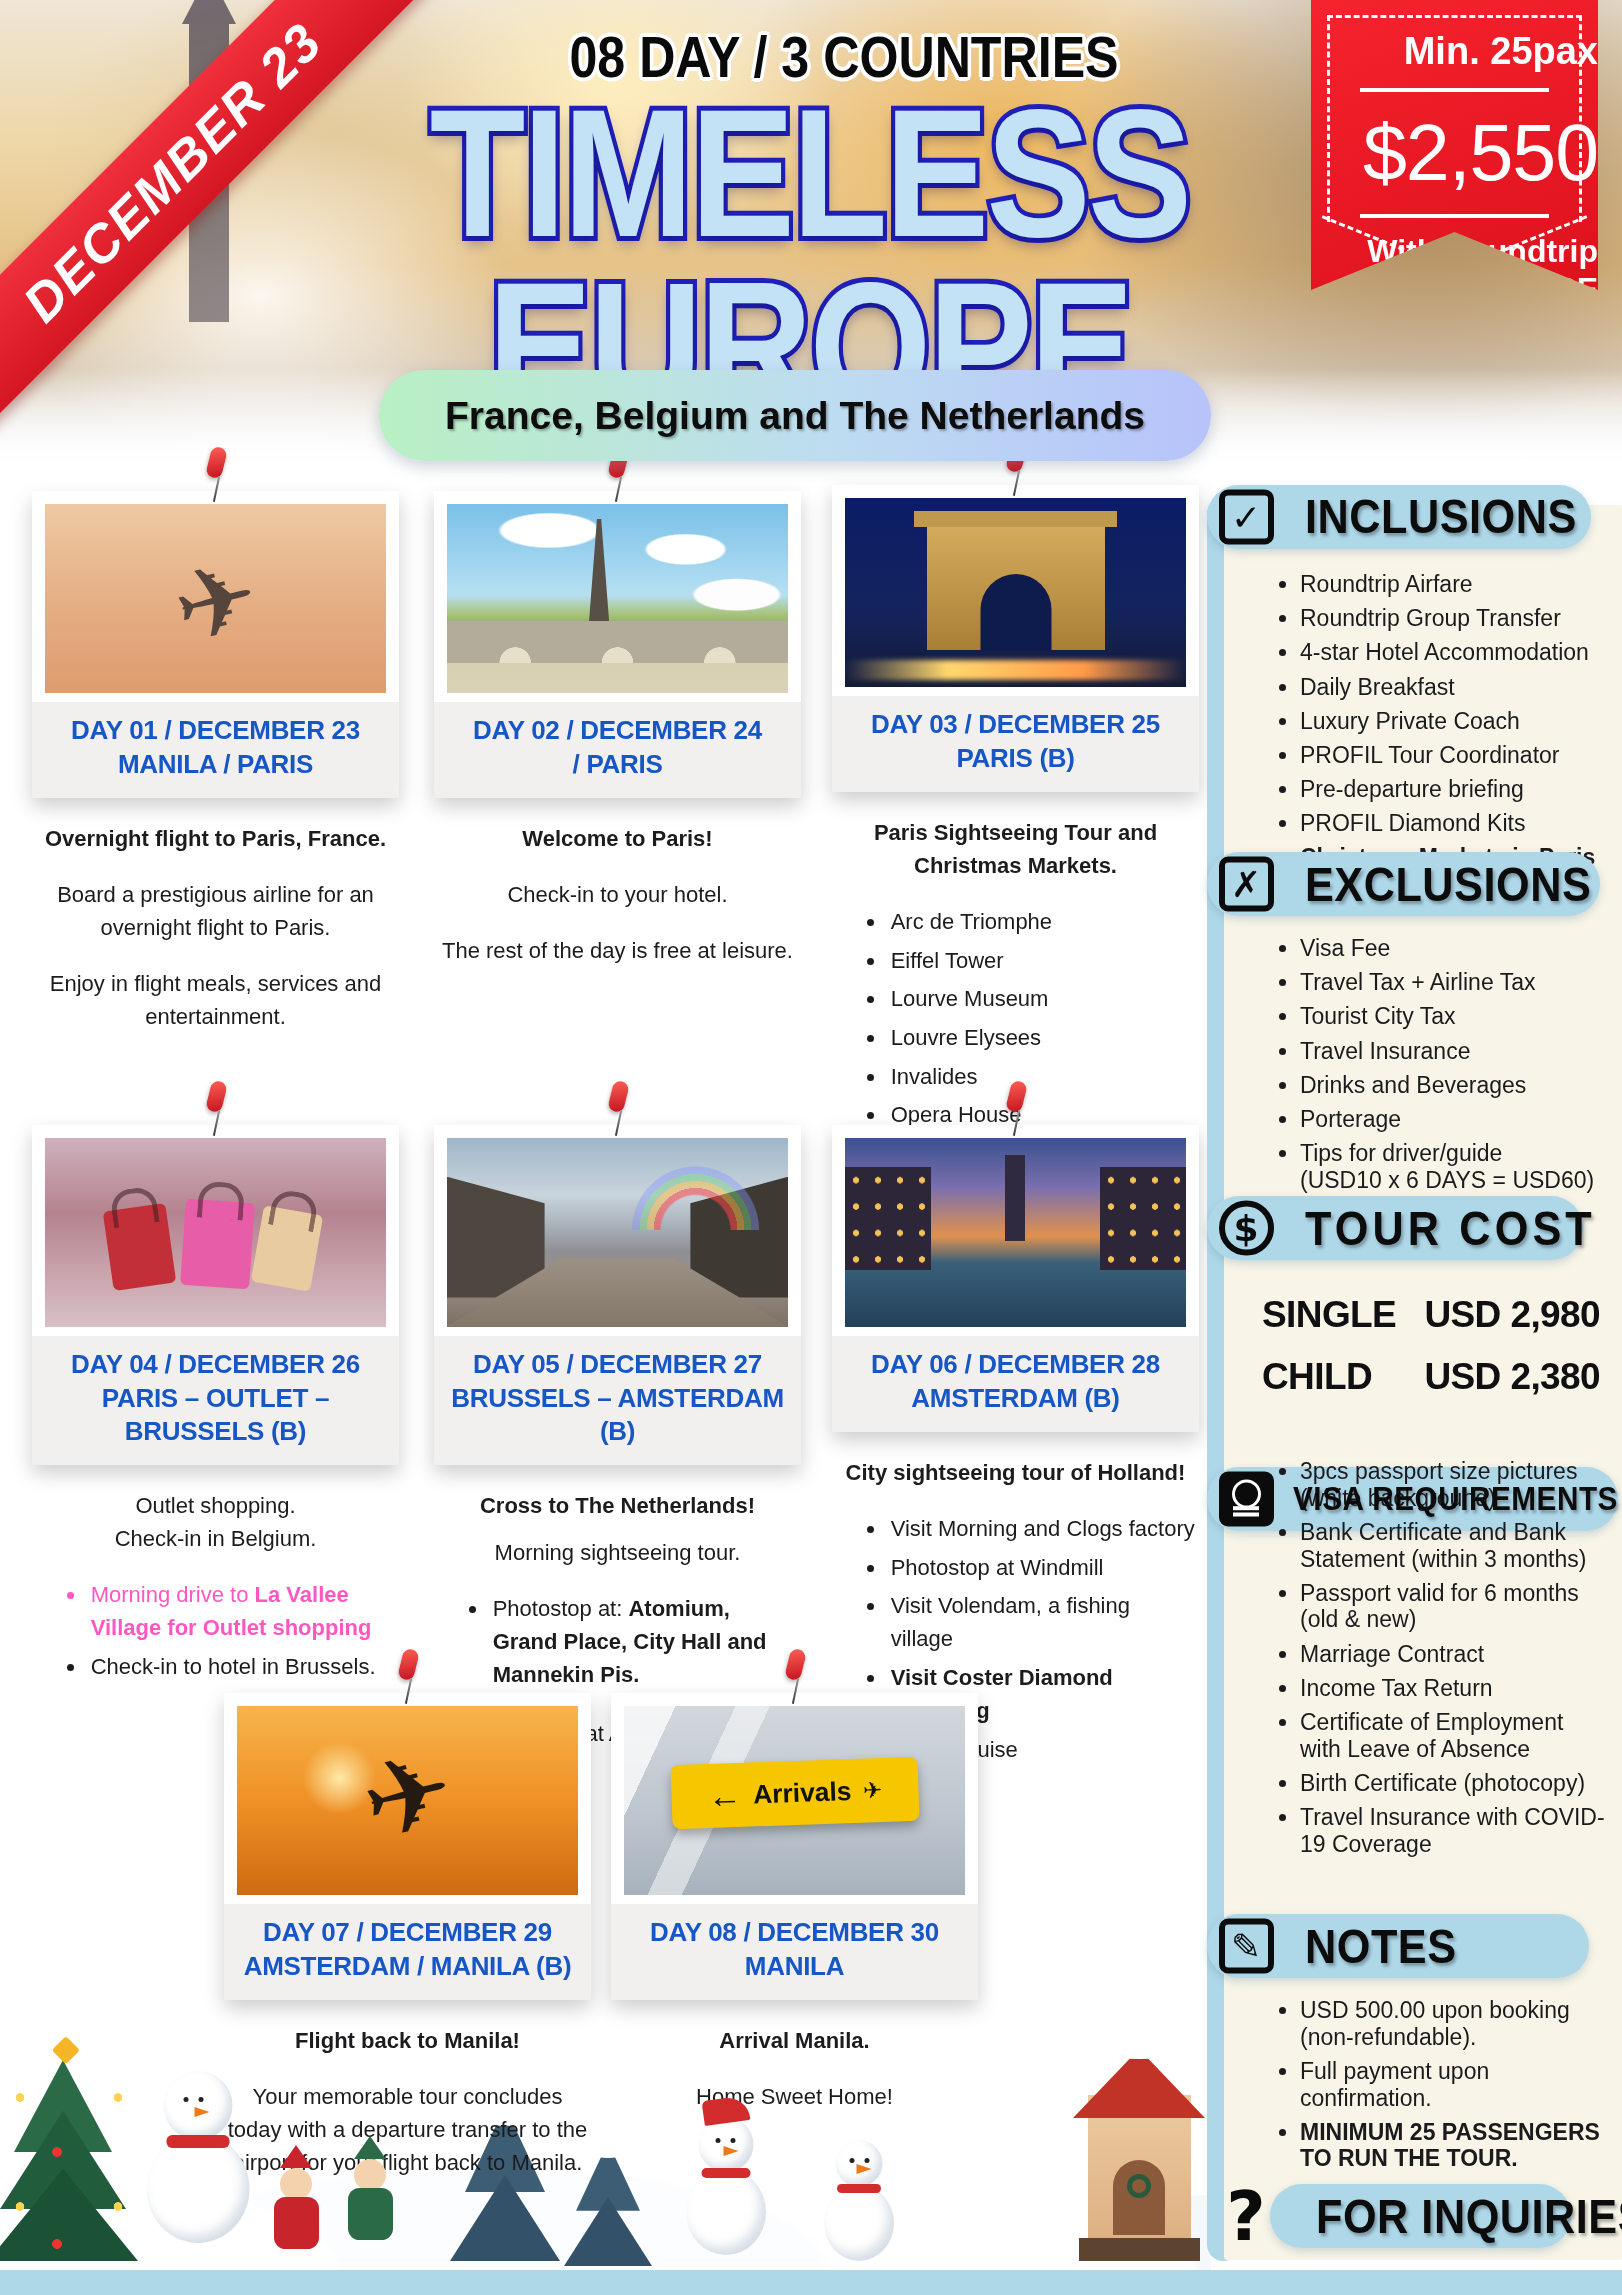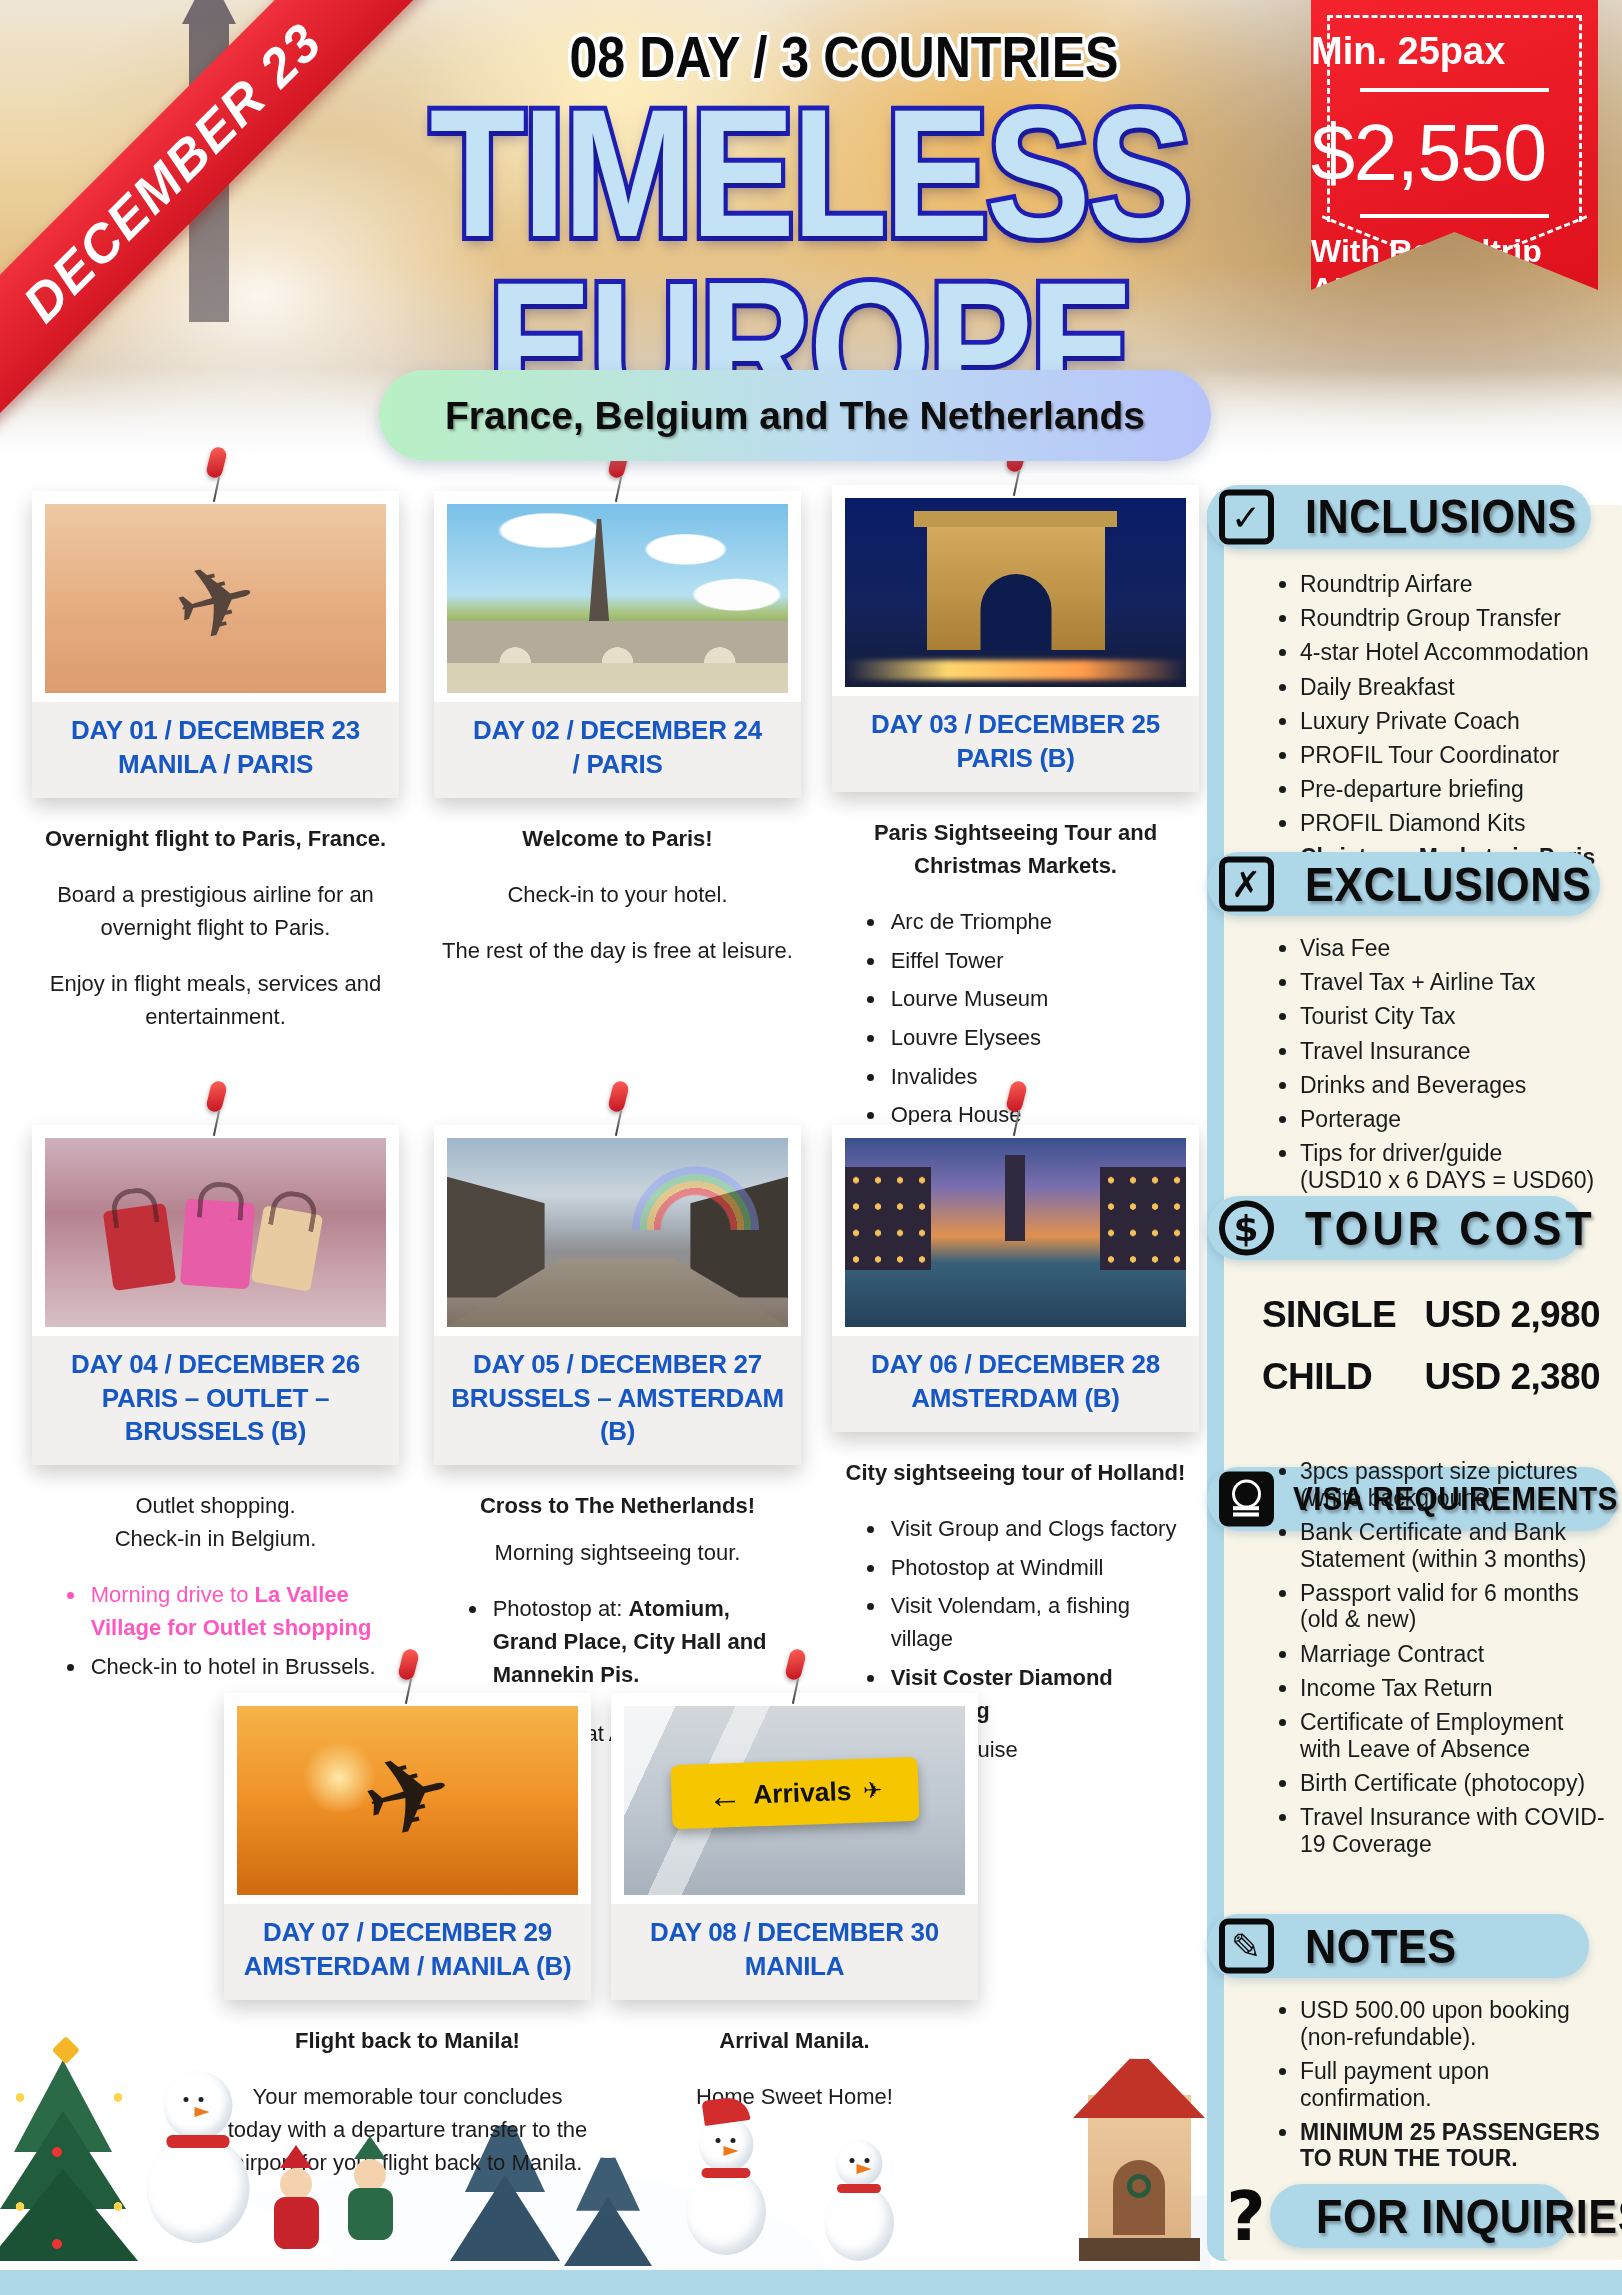--- a/index.html
+++ b/index.html
@@ -33,21 +33,21 @@
   .big-title{position:absolute;left:356px;top:87px;width:907px;text-align:center;z-index:5;line-height:.95}
   .big-title .line{display:block;font-size:182px;font-weight:bold;letter-spacing:-3.4px;color:#c4e2f6;
     -webkit-text-stroke:9.8px #2020bd;paint-order:stroke fill;transform:scaleX(.86);
     text-shadow:0 6.9px 15px rgba(10,10,80,.35)}
 
   
   .price-tag{position:absolute;right:25px;top:0;width:287px;height:290px;z-index:6;
     background:linear-gradient(160deg,#f5232e,#dd111c);
     clip-path:polygon(0 0,100% 0,100% 100%,50% 80%,0 100%);
     filter:drop-shadow(0 6.9px 12.6px rgba(0,0,0,.35));
-    text-align:left;color:#fff;padding-top:30px}
+    text-align:right;color:#fff;padding-top:30px}
   .pt-dash{position:absolute;left:16px;right:16px;top:15px;height:207px;border:3.4px dashed #fff;border-bottom:none}
   .pt-dash-l{position:absolute;left:5.7px;bottom:45px;width:143px;border-top:3.4px dashed #fff;transform:rotate(22deg)}
   .pt-dash-r{position:absolute;right:5.7px;bottom:45px;width:143px;border-top:3.4px dashed #fff;transform:rotate(-22deg)}
   .pt-min{font-size:38px;font-weight:bold}
   .pt-hr{width:189px;height:4px;background:#fff;margin:15px auto}
   .pt-price{font-size:79px;font-weight:normal;letter-spacing:-1.1px}
   .pt-note{font-size:32px;font-weight:bold;line-height:1.18;margin-top:2.3px}
 
   
   .subtitle{position:absolute;left:379px;top:370px;width:832px;height:91px;border-radius:52px;z-index:6;
@@ -355,21 +355,21 @@
         <div class="canal-water"></div>
       </div>
       <div class="caption">
         <div>DAY 06 / DECEMBER 28</div>
         <div>AMSTERDAM (B)</div>
       </div>
     </div>
     <div class="day-body">
       <p class="b">City sightseeing tour of Holland!</p>
       <ul>
-        <li>Visit Group and Clogs factory</li>
+        <li>Visit Morning and Clogs factory</li>
         <li>Photostop at Windmill</li>
         <li>Visit Volendam, a fishing village</li>
         <li class="b">Visit Coster Diamond Polishing</li>
         <li>Canal Cruise</li>
       </ul>
     </div>
   </div>
 
   <div class="day" style="left:224px;top:1693px">
     <div class="pin"></div>

